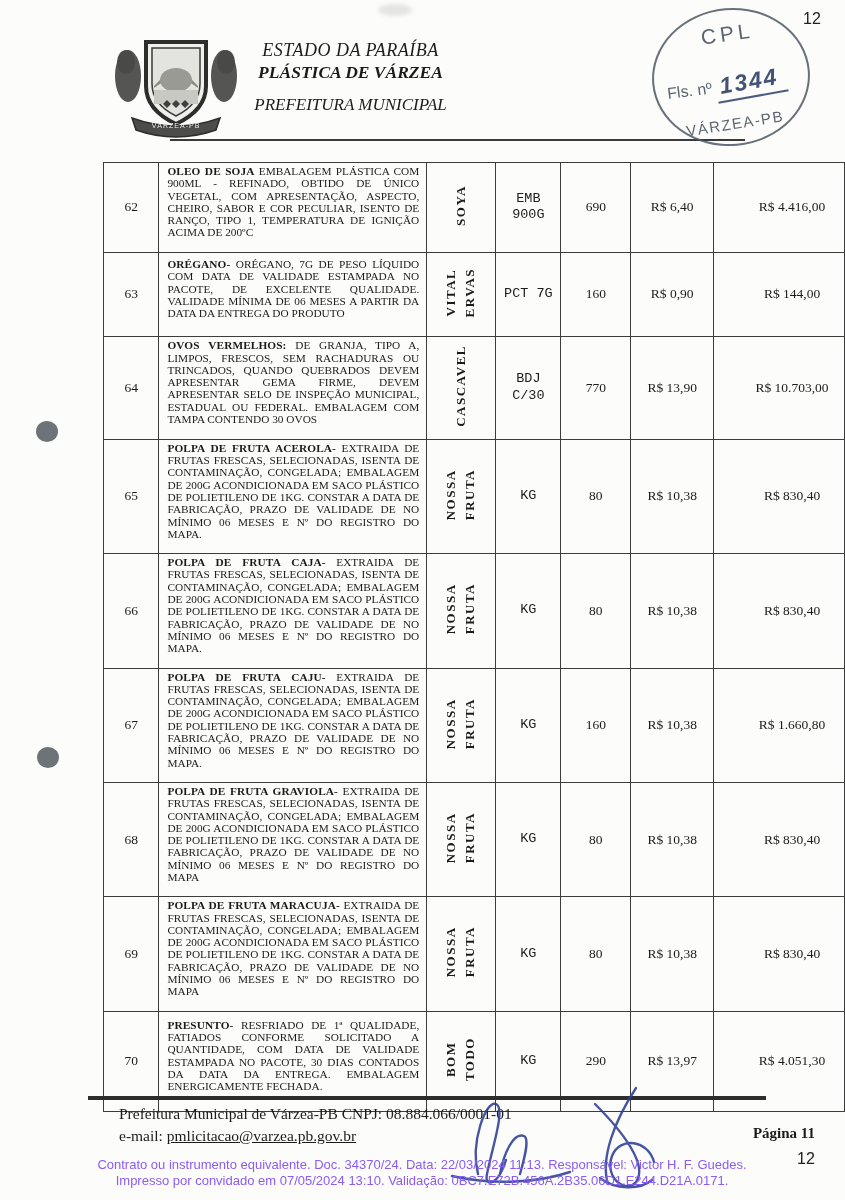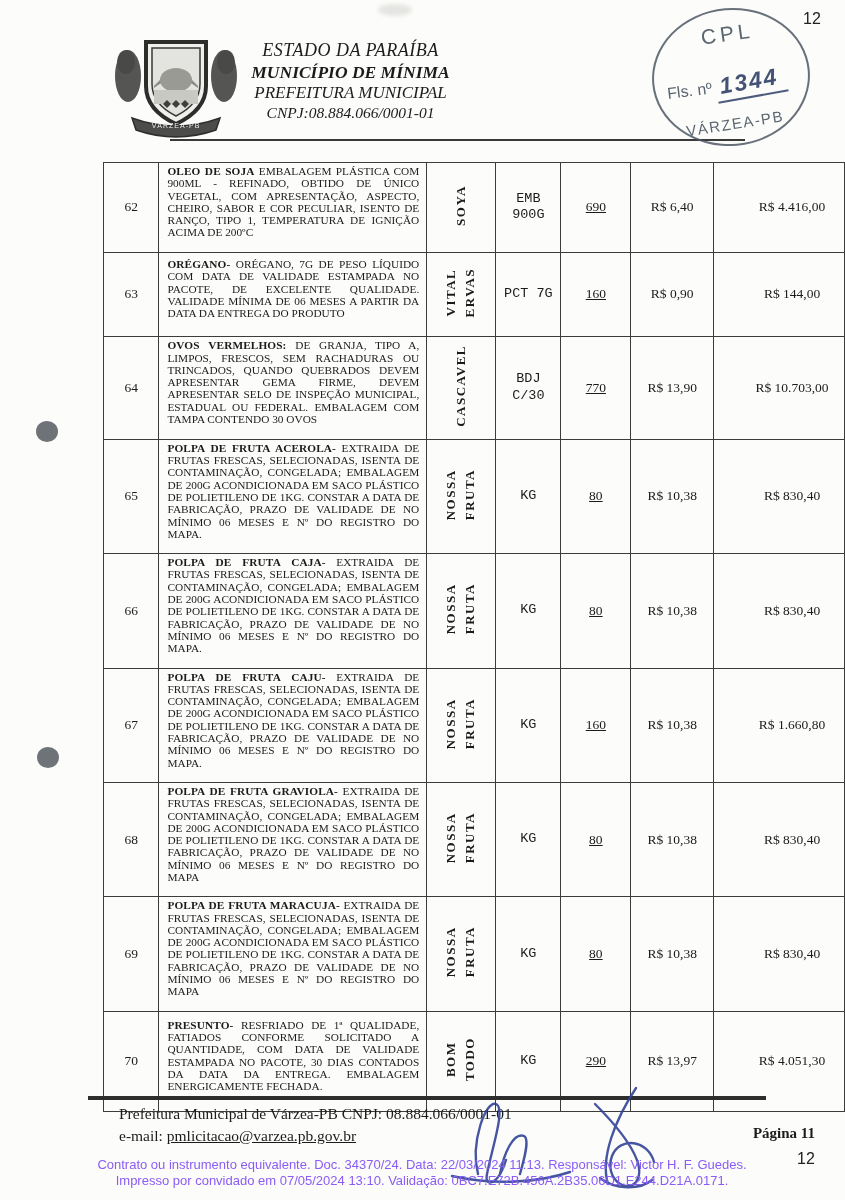--- a/index.html
+++ b/index.html
@@ -4,21 +4,21 @@
 <style>
   html,body{margin:0;padding:0;}
   body{background:#e8e8e6;font-family:"Liberation Serif", serif;}
   .page{position:relative;width:845px;height:1200px;background:#fcfcfa;margin:0 auto;overflow:hidden;color:#1b1b1b;}
 
   
   .crest{position:absolute;left:112px;top:34px;width:128px;height:104px;}
   .hdr-text{position:absolute;left:228px;top:40px;width:245px;text-align:center;font-style:italic;line-height:1.22;}
   .hdr-l1{font-size:18px;letter-spacing:.5px;}
   .hdr-l2{font-size:17.5px;font-weight:bold;}
-  .hdr-l3{font-size:17px;}
+  .hdr-l3{font-size:17px;margin-top:12px;}
   .hdr-l4{font-size:15.5px;}
   .hdr-rule{position:absolute;left:170px;top:139px;width:575px;height:2px;background:#3a3a3a;}
   .smudge{position:absolute;left:378px;top:4px;width:34px;height:12px;background:rgba(120,120,115,.18);border-radius:50%;filter:blur(2px);}
 
   .pageno-top{position:absolute;left:803px;top:10px;font-family:"Liberation Sans",sans-serif;font-size:16px;color:#222;}
   .pageno-bottom{position:absolute;left:797px;top:1150px;font-family:"Liberation Sans",sans-serif;font-size:16px;color:#222;}
 
   
   .stamp{position:absolute;left:652px;top:8px;width:158px;height:138px;transform:rotate(-5deg);color:rgba(77,88,100,.92);}
   .stamp-ring{position:absolute;inset:0;border:2.5px solid rgba(77,88,100,.85);border-radius:50%;}
@@ -32,21 +32,21 @@
   .hole1{left:36px;top:421px;}
   .hole2{left:37px;top:747px;}
 
   
   table.doc{position:absolute;left:103px;top:162px;border-collapse:collapse;table-layout:fixed;}
   table.doc td{border:1.6px solid #3c3c3c;vertical-align:middle;overflow:hidden;}
   td.c-num{width:55px;text-align:center;font-size:13.5px;}
   td.c-desc{width:262px;padding:2px 7px 13px 8px;}
   td.c-brand{width:68px;text-align:center;}
   td.c-unit{width:64px;text-align:center;font-size:13.5px;white-space:pre-line;line-height:1.25;font-family:Liberation Mono, monospace;}
-  td.c-qty{width:70px;text-align:center;font-size:13.5px;text-decoration:underline;}
+  td.c-qty{width:70px;text-align:center;font-size:13.5px;}
   td.c-up,td.c-total{text-align:center;font-size:13.5px;}
   td.c-up{width:83px;}
   td.c-total{width:105px;padding-left:27px;}
   .desc-txt{font-size:11.3px;line-height:12.3px;text-align:justify;display:block;}
   .desc-txt b{letter-spacing:.1px;}
   .brand-txt{display:inline-block;writing-mode:vertical-rl;transform:rotate(180deg);white-space:pre-line;font-weight:bold;font-size:13px;letter-spacing:1.5px;line-height:1.45;}
 
   
   .ftr-rule{position:absolute;left:88px;top:1096px;width:678px;height:4px;background:#2e2e2e;}
   .ftr-l1{position:absolute;left:119px;top:1105px;font-size:15.5px;}
@@ -80,23 +80,22 @@
       <path d="M55 66 l4 4 -4 4 -4 -4 z"></path>
       <path d="M64 66 l4 4 -4 4 -4 -4 z"></path>
       <path d="M73 66 l4 4 -4 4 -4 -4 z"></path>
     </g>
     <path d="M20 84 Q64 100 108 84 L104 96 Q64 110 24 96 Z" fill="#4c4c4a" stroke="#2d2d2b" stroke-width="1.5"></path>
     <text x="64" y="94" text-anchor="middle" font-size="7" fill="#efefec" font-family="Liberation Sans, sans-serif" letter-spacing="1">VÁRZEA-PB</text>
   </svg>
 
   <div class="hdr-text">
     <div class="hdr-l1">ESTADO DA PARAÍBA</div>
-    <div class="hdr-l2">MUNICÍPIO DE MÍNIMA</div>
+    <div class="hdr-l2">PLÁSTICA DE VÁRZEA</div>
     <div class="hdr-l3">PREFEITURA MUNICIPAL</div>
-    <div class="hdr-l4">CNPJ:08.884.066/0001-01</div>
   </div>
   <div class="hdr-rule"></div>
 
   <div class="pageno-top">12</div>
 
   <div class="stamp">
     <div class="stamp-ring"></div>
     <div class="stamp-org">CPL</div>
     <div class="stamp-fls">
       <span>Fls. nº</span>

